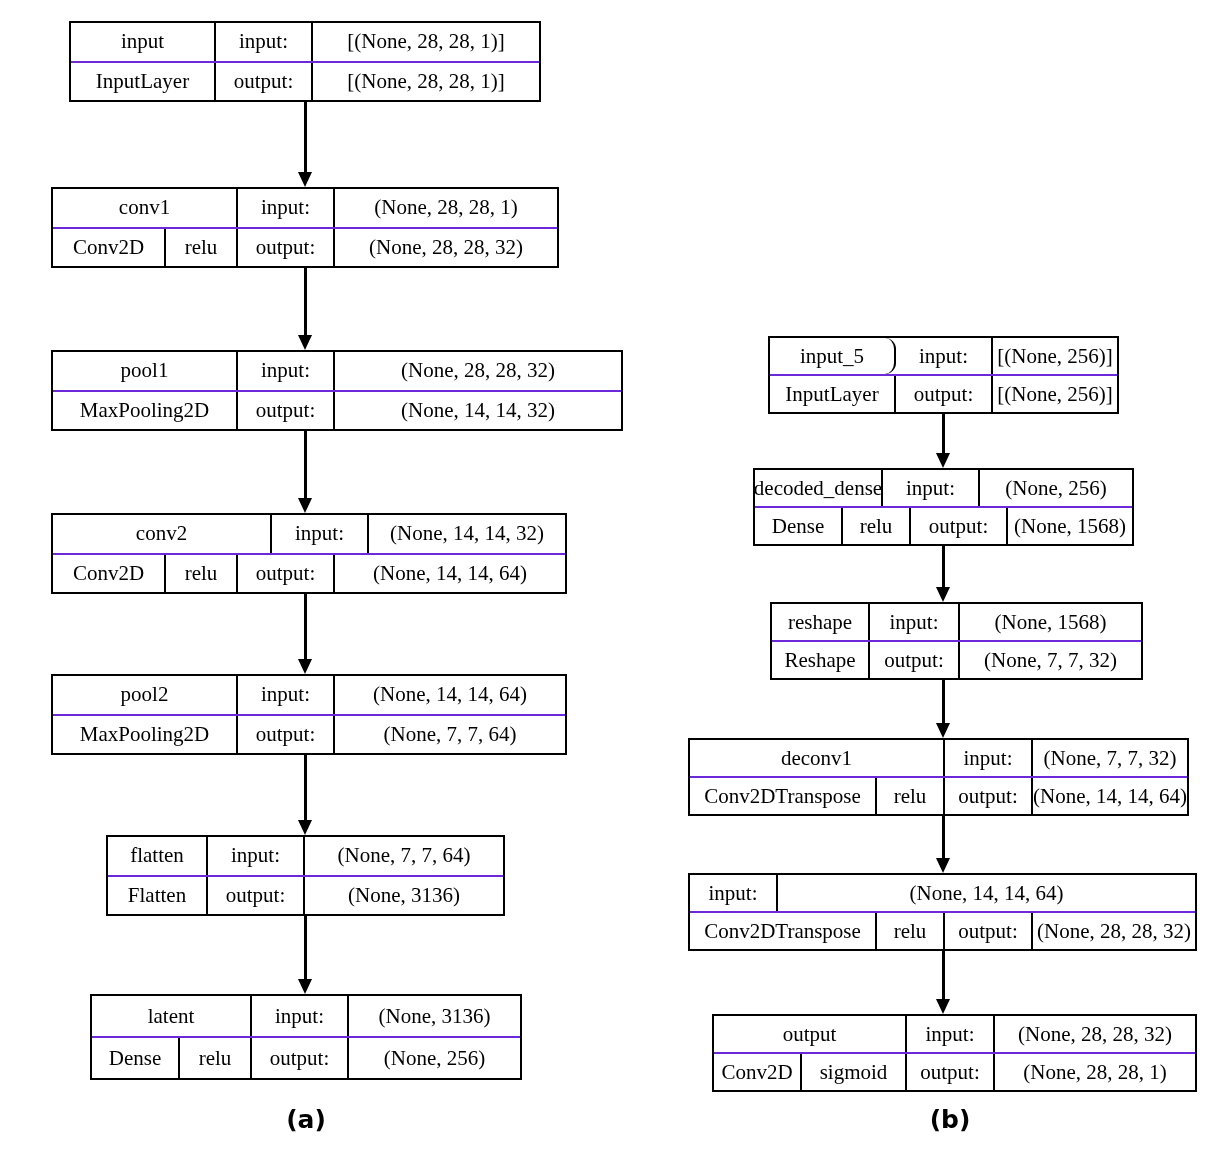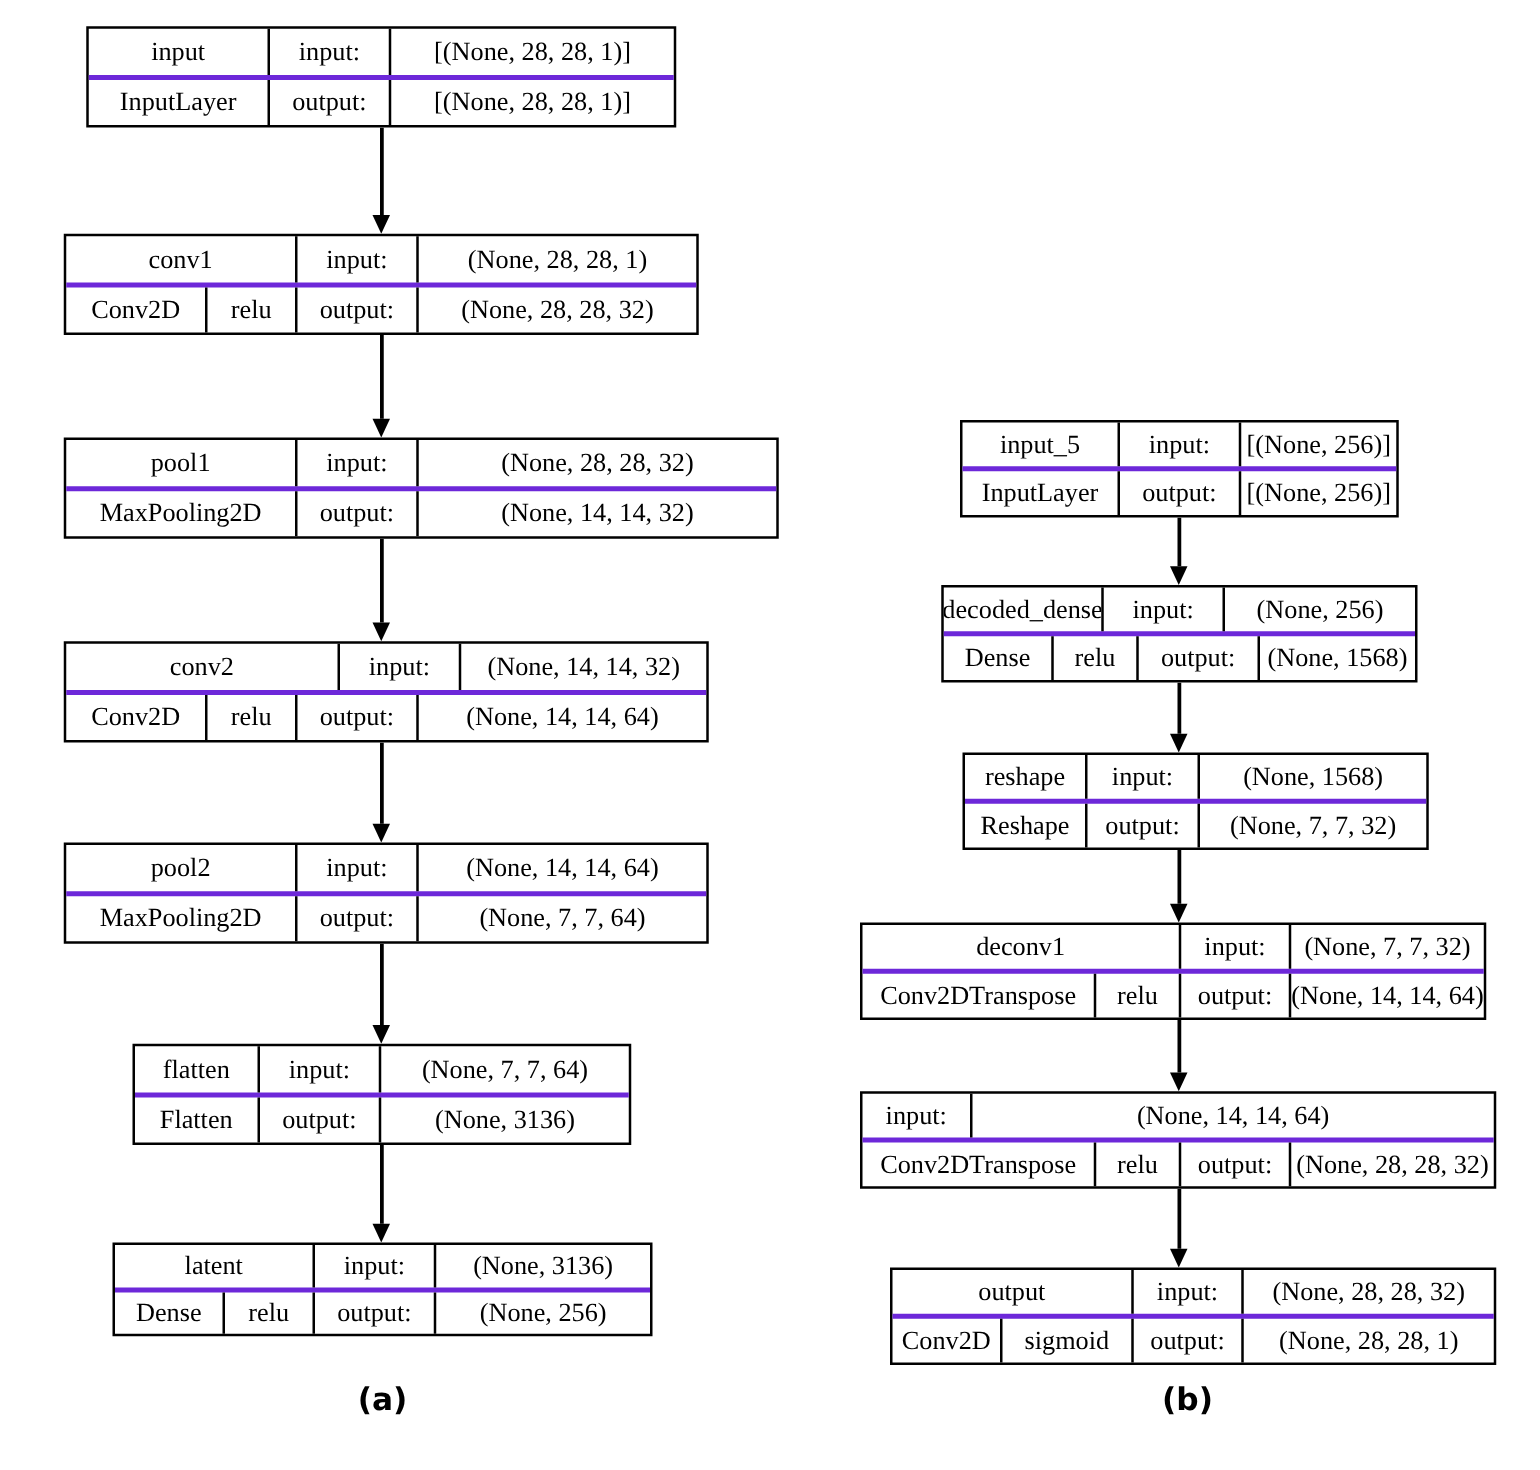--- a/index.html
+++ b/index.html
@@ -31,21 +31,21 @@
     flex-direction: column;
     z-index: 3;
   }
   .node .row {
     display: flex;
     flex-direction: row;
     flex: 1 1 0;
     min-height: 0;
   }
   .node .row.top {
-    border-bottom: 4px solid #6d28d9;
+    border-bottom: 2px solid #6d28d9;
   }
   .cell {
     box-sizing: border-box;
     display: flex;
     align-items: center;
     justify-content: center;
     white-space: nowrap;
     font-size: 21px;
     line-height: 1;
     padding: 0 6px;
@@ -203,42 +203,42 @@
         <div class="cell col-io divider-right" style="width:97px;">output:</div>
         <div class="cell col-shape" style="flex:1;">(None, 3136)</div>
       </div>
     </div>
 
     <div class="arrow" style="left:304px; top:916px; width:3px; height:78px;">
       <div class="shaft" style="height:63px;"></div>
       <div class="head" style="top:63px;"></div>
     </div>
 
-    <div class="node" style="left:90px; top:994px; width:432px; height:75px;">
+    <div class="node" style="left:90px; top:994px; width:432px; height:86px;">
       <div class="row top">
         <div class="cell col-name divider-right" style="width:160px;">latent</div>
         <div class="cell col-io divider-right" style="width:97px;">input:</div>
         <div class="cell col-shape" style="flex:1;">(None, 3136)</div>
       </div>
       <div class="row">
         <div class="cell col-name divider-right" style="width:88px;">Dense</div>
         <div class="cell col-act divider-right" style="width:72px;">relu</div>
         <div class="cell col-io divider-right" style="width:97px;">output:</div>
         <div class="cell col-shape" style="flex:1;">(None, 256)</div>
       </div>
     </div>
 
     <div class="caption" style="left:246px; top:1105px; width:120px;">(a)</div>
   </div>
 
   <div>
 
     <div class="node" style="left:768px; top:336px; width:351px; height:78px;">
       <div class="row top">
-        <div class="cell col-name divider-right" style="width:126px;">input_5</div>
+        <div class="cell col-name divider-right" style="width:126px;border-radius:11px;">input_5</div>
         <div class="cell col-io divider-right" style="width:97px;">input:</div>
         <div class="cell col-shape" style="flex:1;">[(None, 256)]</div>
       </div>
       <div class="row">
         <div class="cell col-name divider-right" style="width:126px;">InputLayer</div>
         <div class="cell col-io divider-right" style="width:97px;">output:</div>
         <div class="cell col-shape" style="flex:1;">[(None, 256)]</div>
       </div>
     </div>
 

